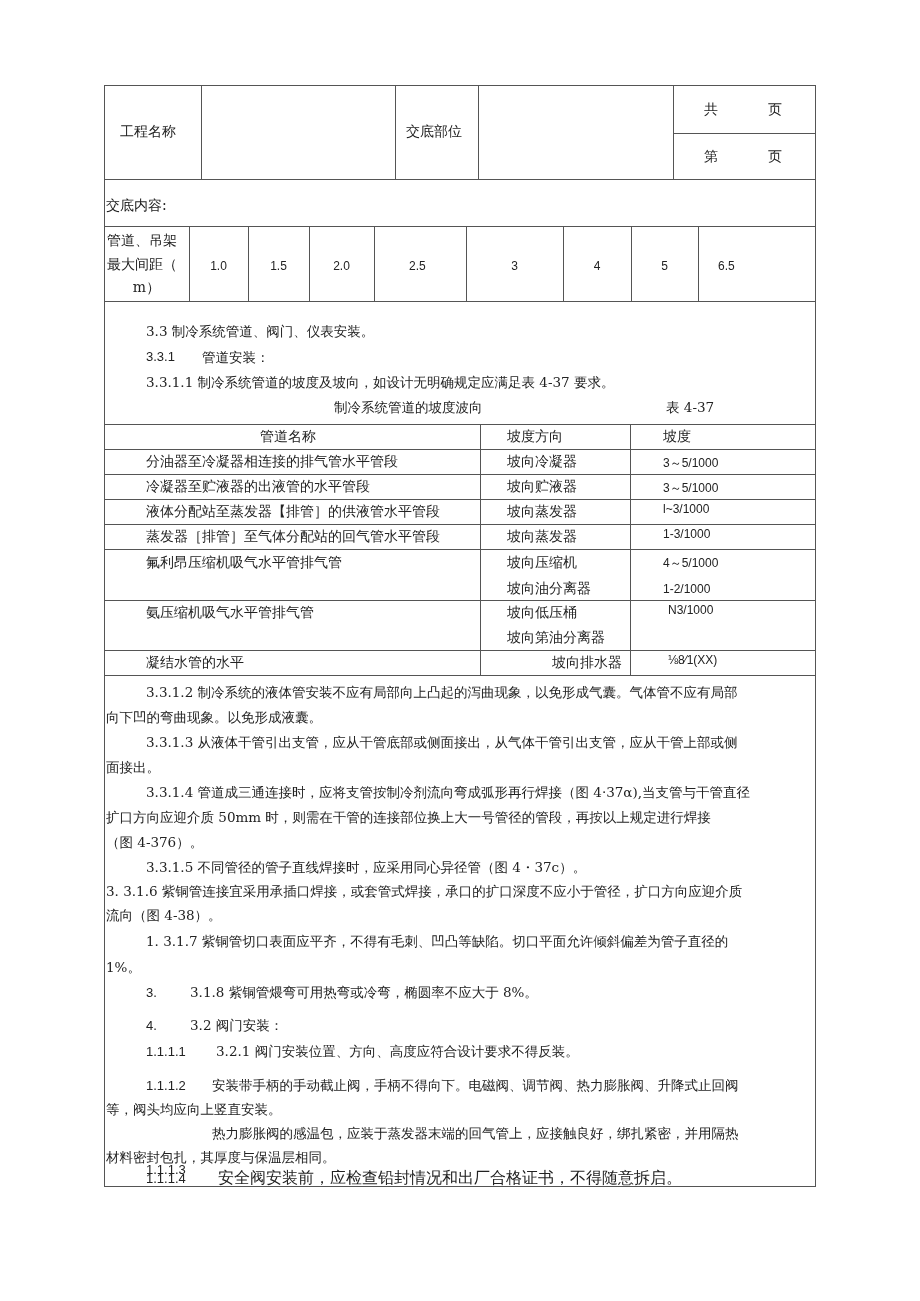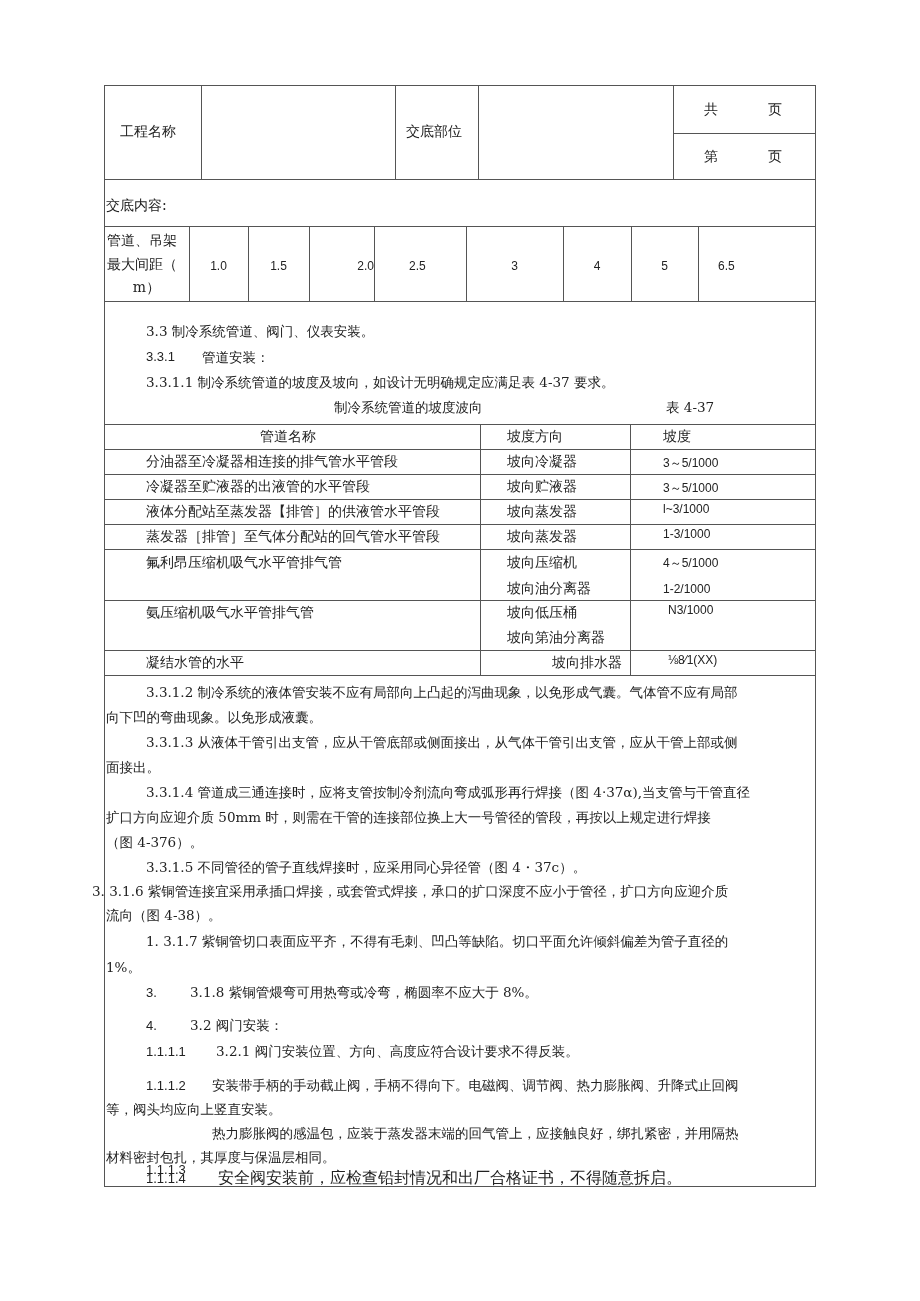--- a/index.html
+++ b/index.html
@@ -46,21 +46,21 @@
 <div class="line-v" style="left:631px;top:226px;height:75px;"></div>
 <div class="line-v" style="left:698px;top:226px;height:75px;"></div>
 <div class="line-h" style="left:104px;top:301px;width:712px;"></div>
 
 <div class="cell-text" style="left:107px;top:231px;">管道、吊架</div>
 <div class="cell-text" style="left:107px;top:255px;">最大间距（</div>
 <div class="cell-text c" style="left:104px;top:278px;width:85px;">m）</div>
 
 <div class="cell-text num c" style="left:189px;top:257px;width:59px;">1.0</div>
 <div class="cell-text num c" style="left:248px;top:257px;width:61px;">1.5</div>
-<div class="cell-text num c" style="left:309px;top:257px;width:65px;text-align:right;">2.0</div>
+<div class="cell-text num c" style="left:309px;top:257px;width:65px;">2.0</div>
 <div class="cell-text num" style="left:409px;top:257px;">2.5</div>
 <div class="cell-text num c" style="left:466px;top:257px;width:97px;">3</div>
 <div class="cell-text num c" style="left:563px;top:257px;width:68px;">4</div>
 <div class="cell-text num c" style="left:631px;top:257px;width:67px;">5</div>
 <div class="cell-text num" style="left:718px;top:257px;">6.5</div>
 
 <div class="cell-text" style="left:146px;top:322px;font-size:13.5px;">3.3 制冷系统管道、阀门、仪表安装。</div>
 <div class="cell-text n" style="left:146px;top:348px;font-family:'Liberation Sans',sans-serif;font-size:13px;">3.3.1</div>
 <div class="cell-text" style="left:202px;top:348px;font-size:13.5px;">管道安装：</div>
 <div class="cell-text" style="left:146px;top:373px;font-size:13.5px;">3.3.1.1 制冷系统管道的坡度及坡向，如设计无明确规定应满足表 4-37 要求。</div>
@@ -119,21 +119,21 @@
 
 <div class="cell-text" style="left:146px;top:733px;font-size:13.5px;">3.3.1.3 从液体干管引出支管，应从干管底部或侧面接出，从气体干管引出支管，应从干管上部或侧</div>
 <div class="cell-text" style="left:106px;top:758px;font-size:13.5px;">面接出。</div>
 
 <div class="cell-text" style="left:146px;top:783px;font-size:13.5px;">3.3.1.4 管道成三通连接时，应将支管按制冷剂流向弯成弧形再行焊接（图 4·37α),当支管与干管直径</div>
 <div class="cell-text" style="left:106px;top:808px;font-size:13.5px;">扩口方向应迎介质 50mm 时，则需在干管的连接部位换上大一号管径的管段，再按以上规定进行焊接</div>
 <div class="cell-text" style="left:106px;top:833px;font-size:13.5px;">（图 4-376）。</div>
 
 <div class="cell-text" style="left:146px;top:858px;font-size:13.5px;">3.3.1.5 不同管径的管子直线焊接时，应采用同心异径管（图 4・37c）。</div>
 
-<div class="cell-text" style="left:92px;top:882px;font-size:13.5px;">3. 3.1.6 紫铜管连接宜采用承插口焊接，或套管式焊接，承口的扩口深度不应小于管径，扩口方向应迎介质</div>
+<div class="cell-text" style="left:106px;top:882px;font-size:13.5px;">3. 3.1.6 紫铜管连接宜采用承插口焊接，或套管式焊接，承口的扩口深度不应小于管径，扩口方向应迎介质</div>
 <div class="cell-text" style="left:106px;top:906px;font-size:13.5px;">流向（图 4-38）。</div>
 
 <div class="cell-text" style="left:146px;top:932px;font-size:13.5px;">1. 3.1.7 紫铜管切口表面应平齐，不得有毛刺、凹凸等缺陷。切口平面允许倾斜偏差为管子直径的</div>
 <div class="cell-text" style="left:106px;top:958px;font-size:13.5px;">1%。</div>
 
 <div class="cell-text num" style="left:146px;top:984px;font-size:13px;">3.</div>
 <div class="cell-text" style="left:190px;top:983px;font-size:13.5px;">3.1.8 紫铜管煨弯可用热弯或冷弯，椭圆率不应大于 8%。</div>
 
 <div class="cell-text num" style="left:146px;top:1017px;font-size:13px;">4.</div>
 <div class="cell-text" style="left:190px;top:1016px;font-size:13.5px;">3.2 阀门安装：</div>

